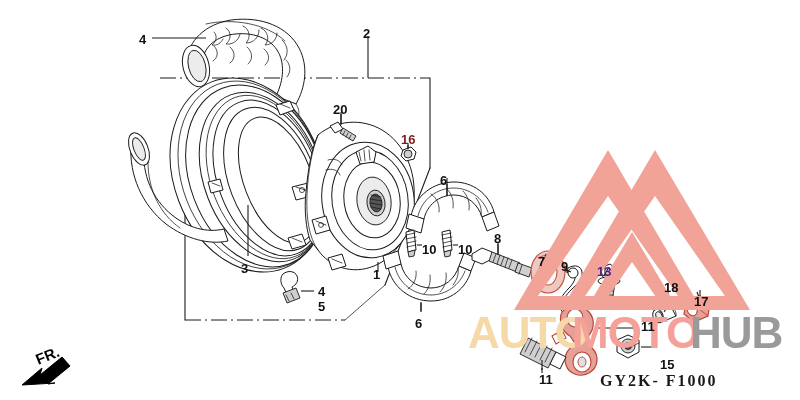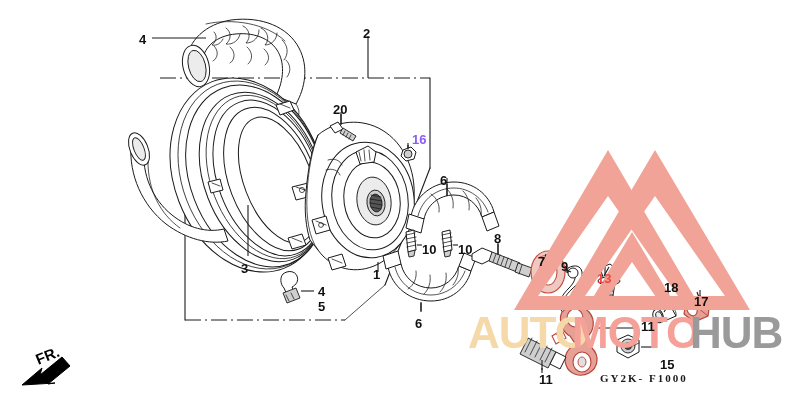--- a/index.html
+++ b/index.html
@@ -41,21 +41,21 @@
     color: #111111;
     line-height: 1;
     white-space: nowrap;
   }
   .partcode {
     position: absolute;
     left: 600px;
     top: 372px;
     font-family: "Liberation Serif", serif;
     font-weight: bold;
-    font-size: 11px;
+    font-size: 16px;
     letter-spacing: 2px;
     color: #1a1a1a;
     white-space: nowrap;
   }
   .frlabel {
     position: absolute;
     left: 33px;
     top: 352px;
     font-family: "Liberation Sans", sans-serif;
     font-weight: bold;
@@ -409,30 +409,30 @@
       <text x="468" y="348" fill="#f5d9a8">AUTO</text>
       <text x="572" y="348" fill="#f5a199">MOTO</text>
       <text x="690" y="348" fill="#9a9a9a">HUB</text>
     </g>
   </svg>
 
   <div id="callout-layer">
       <div class="callout" style="left: 139px; top: 33px; color: rgb(17, 17, 17);">4</div>
       <div class="callout" style="left: 363px; top: 27px; color: rgb(17, 17, 17);">2</div>
       <div class="callout" style="left: 333px; top: 103px; color: rgb(17, 17, 17);">20</div>
-      <div class="callout" style="left: 412px; top: 133px; color: #8b5cf6;">16</div>
+      <div class="callout" style="left: 401px; top: 133px; color: #7f1d1d;">16</div>
       <div class="callout" style="left: 440px; top: 174px; color: rgb(17, 17, 17);">6</div>
       <div class="callout" style="left: 241px; top: 262px; color: rgb(17, 17, 17);">3</div>
       <div class="callout" style="left: 373px; top: 268px; color: rgb(17, 17, 17);">1</div>
       <div class="callout" style="left: 422px; top: 243px; color: rgb(17, 17, 17);">10</div>
       <div class="callout" style="left: 458px; top: 243px; color: rgb(17, 17, 17);">10</div>
       <div class="callout" style="left: 494px; top: 232px; color: rgb(17, 17, 17);">8</div>
       <div class="callout" style="left: 538px; top: 255px; color: rgb(17, 17, 17);">7</div>
       <div class="callout" style="left: 561px; top: 260px; color: rgb(17, 17, 17);">9</div>
-      <div class="callout" style="left: 597px; top: 272px; color: #ef4444;">13</div>
+      <div class="callout" style="left: 597px; top: 265px; color: #4c1d95;">13</div>
       <div class="callout" style="left: 664px; top: 281px; color: rgb(17, 17, 17);">18</div>
       <div class="callout" style="left: 663px; top: 295px; color: rgb(17, 17, 17); margin-left: 31px;">17</div>
       <div class="callout" style="left: 641px; top: 320px; color: rgb(17, 17, 17);">11</div>
       <div class="callout" style="left: 318px; top: 285px; color: rgb(17, 17, 17);">4</div>
       <div class="callout" style="left: 318px; top: 300px; color: rgb(17, 17, 17);">5</div>
       <div class="callout" style="left: 415px; top: 317px; color: rgb(17, 17, 17);">6</div>
       <div class="callout" style="left: 660px; top: 358px; color: rgb(17, 17, 17); text-align: right;">15</div>
       <div class="callout" style="left: 539px; top: 373px; color: rgb(17, 17, 17);">11</div>
     </div>
 

